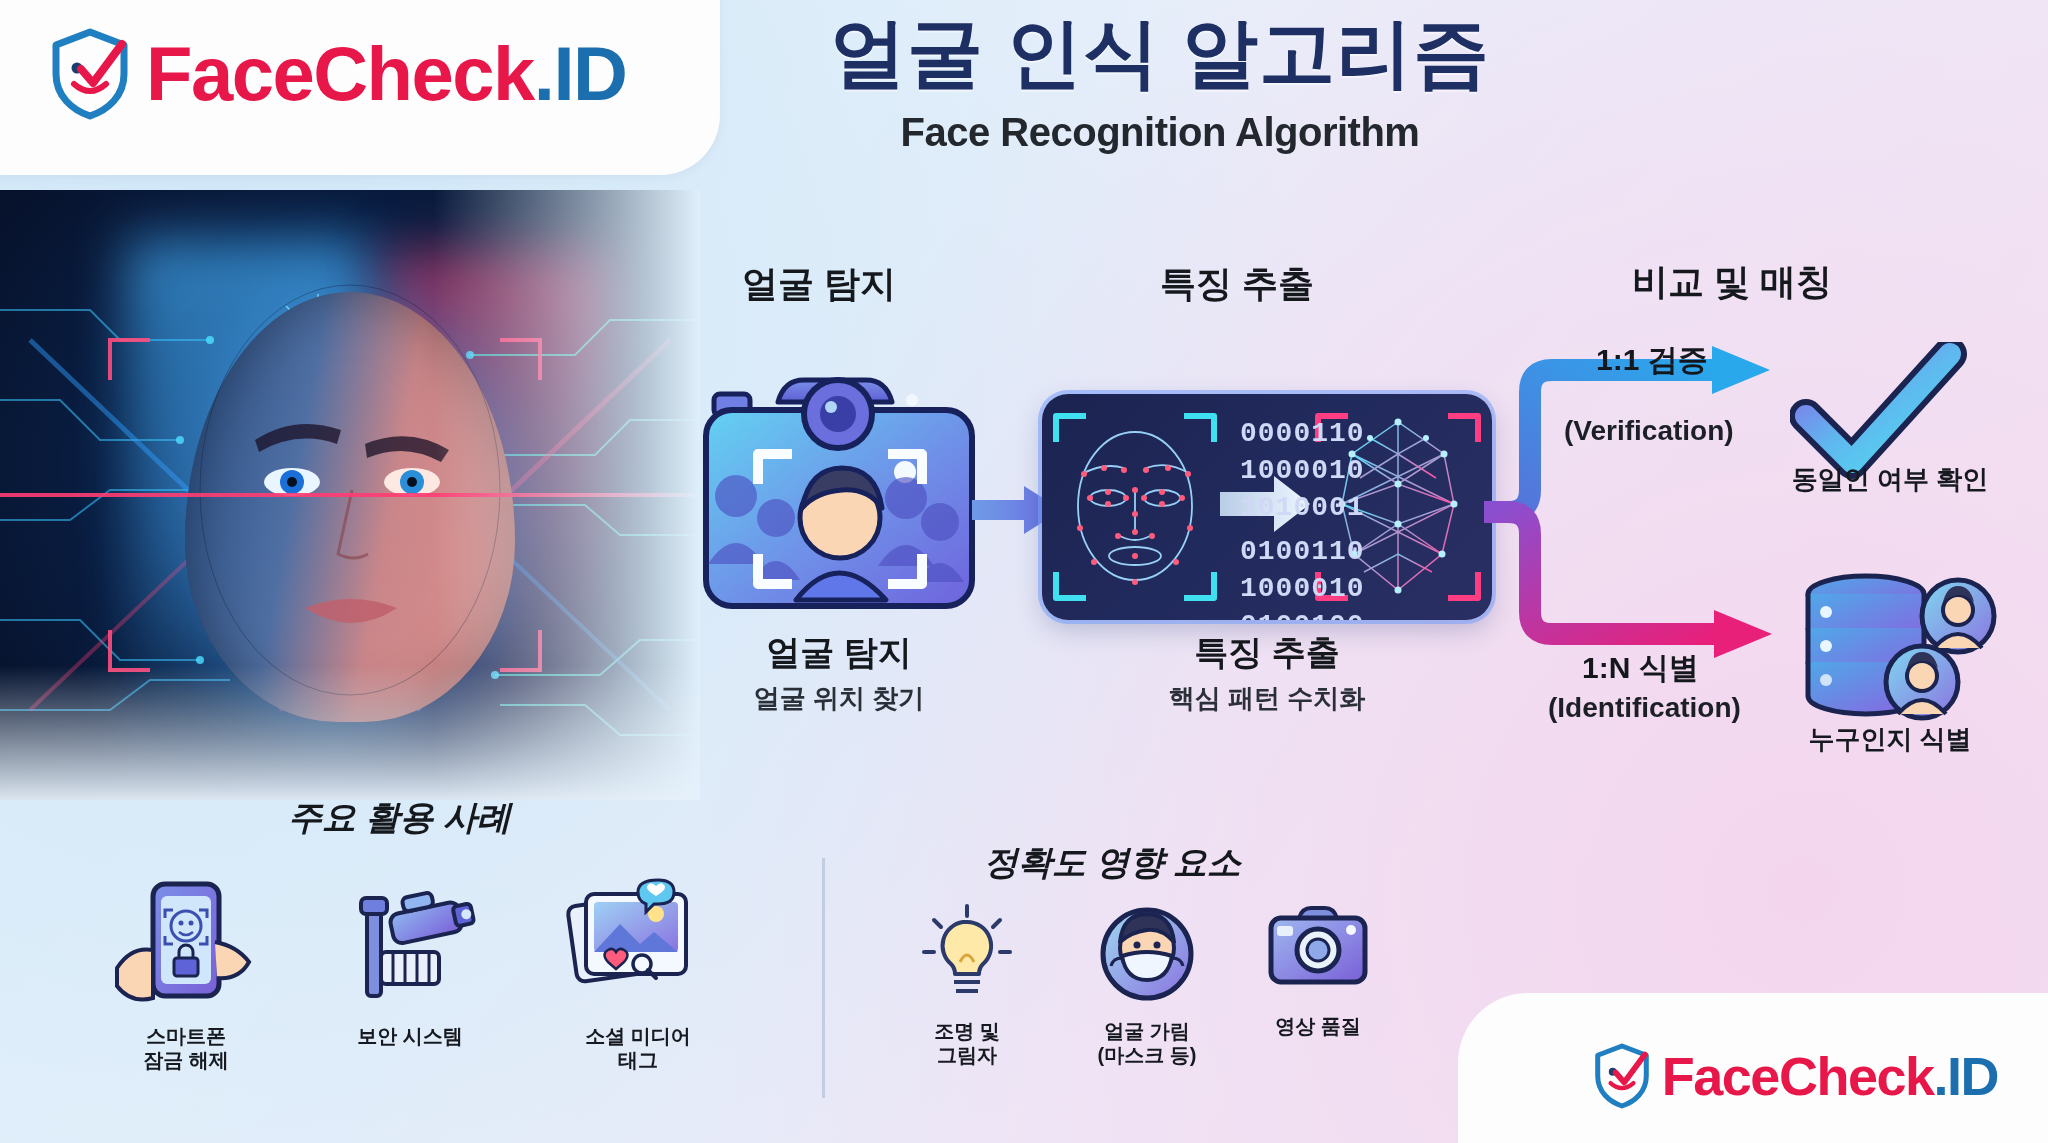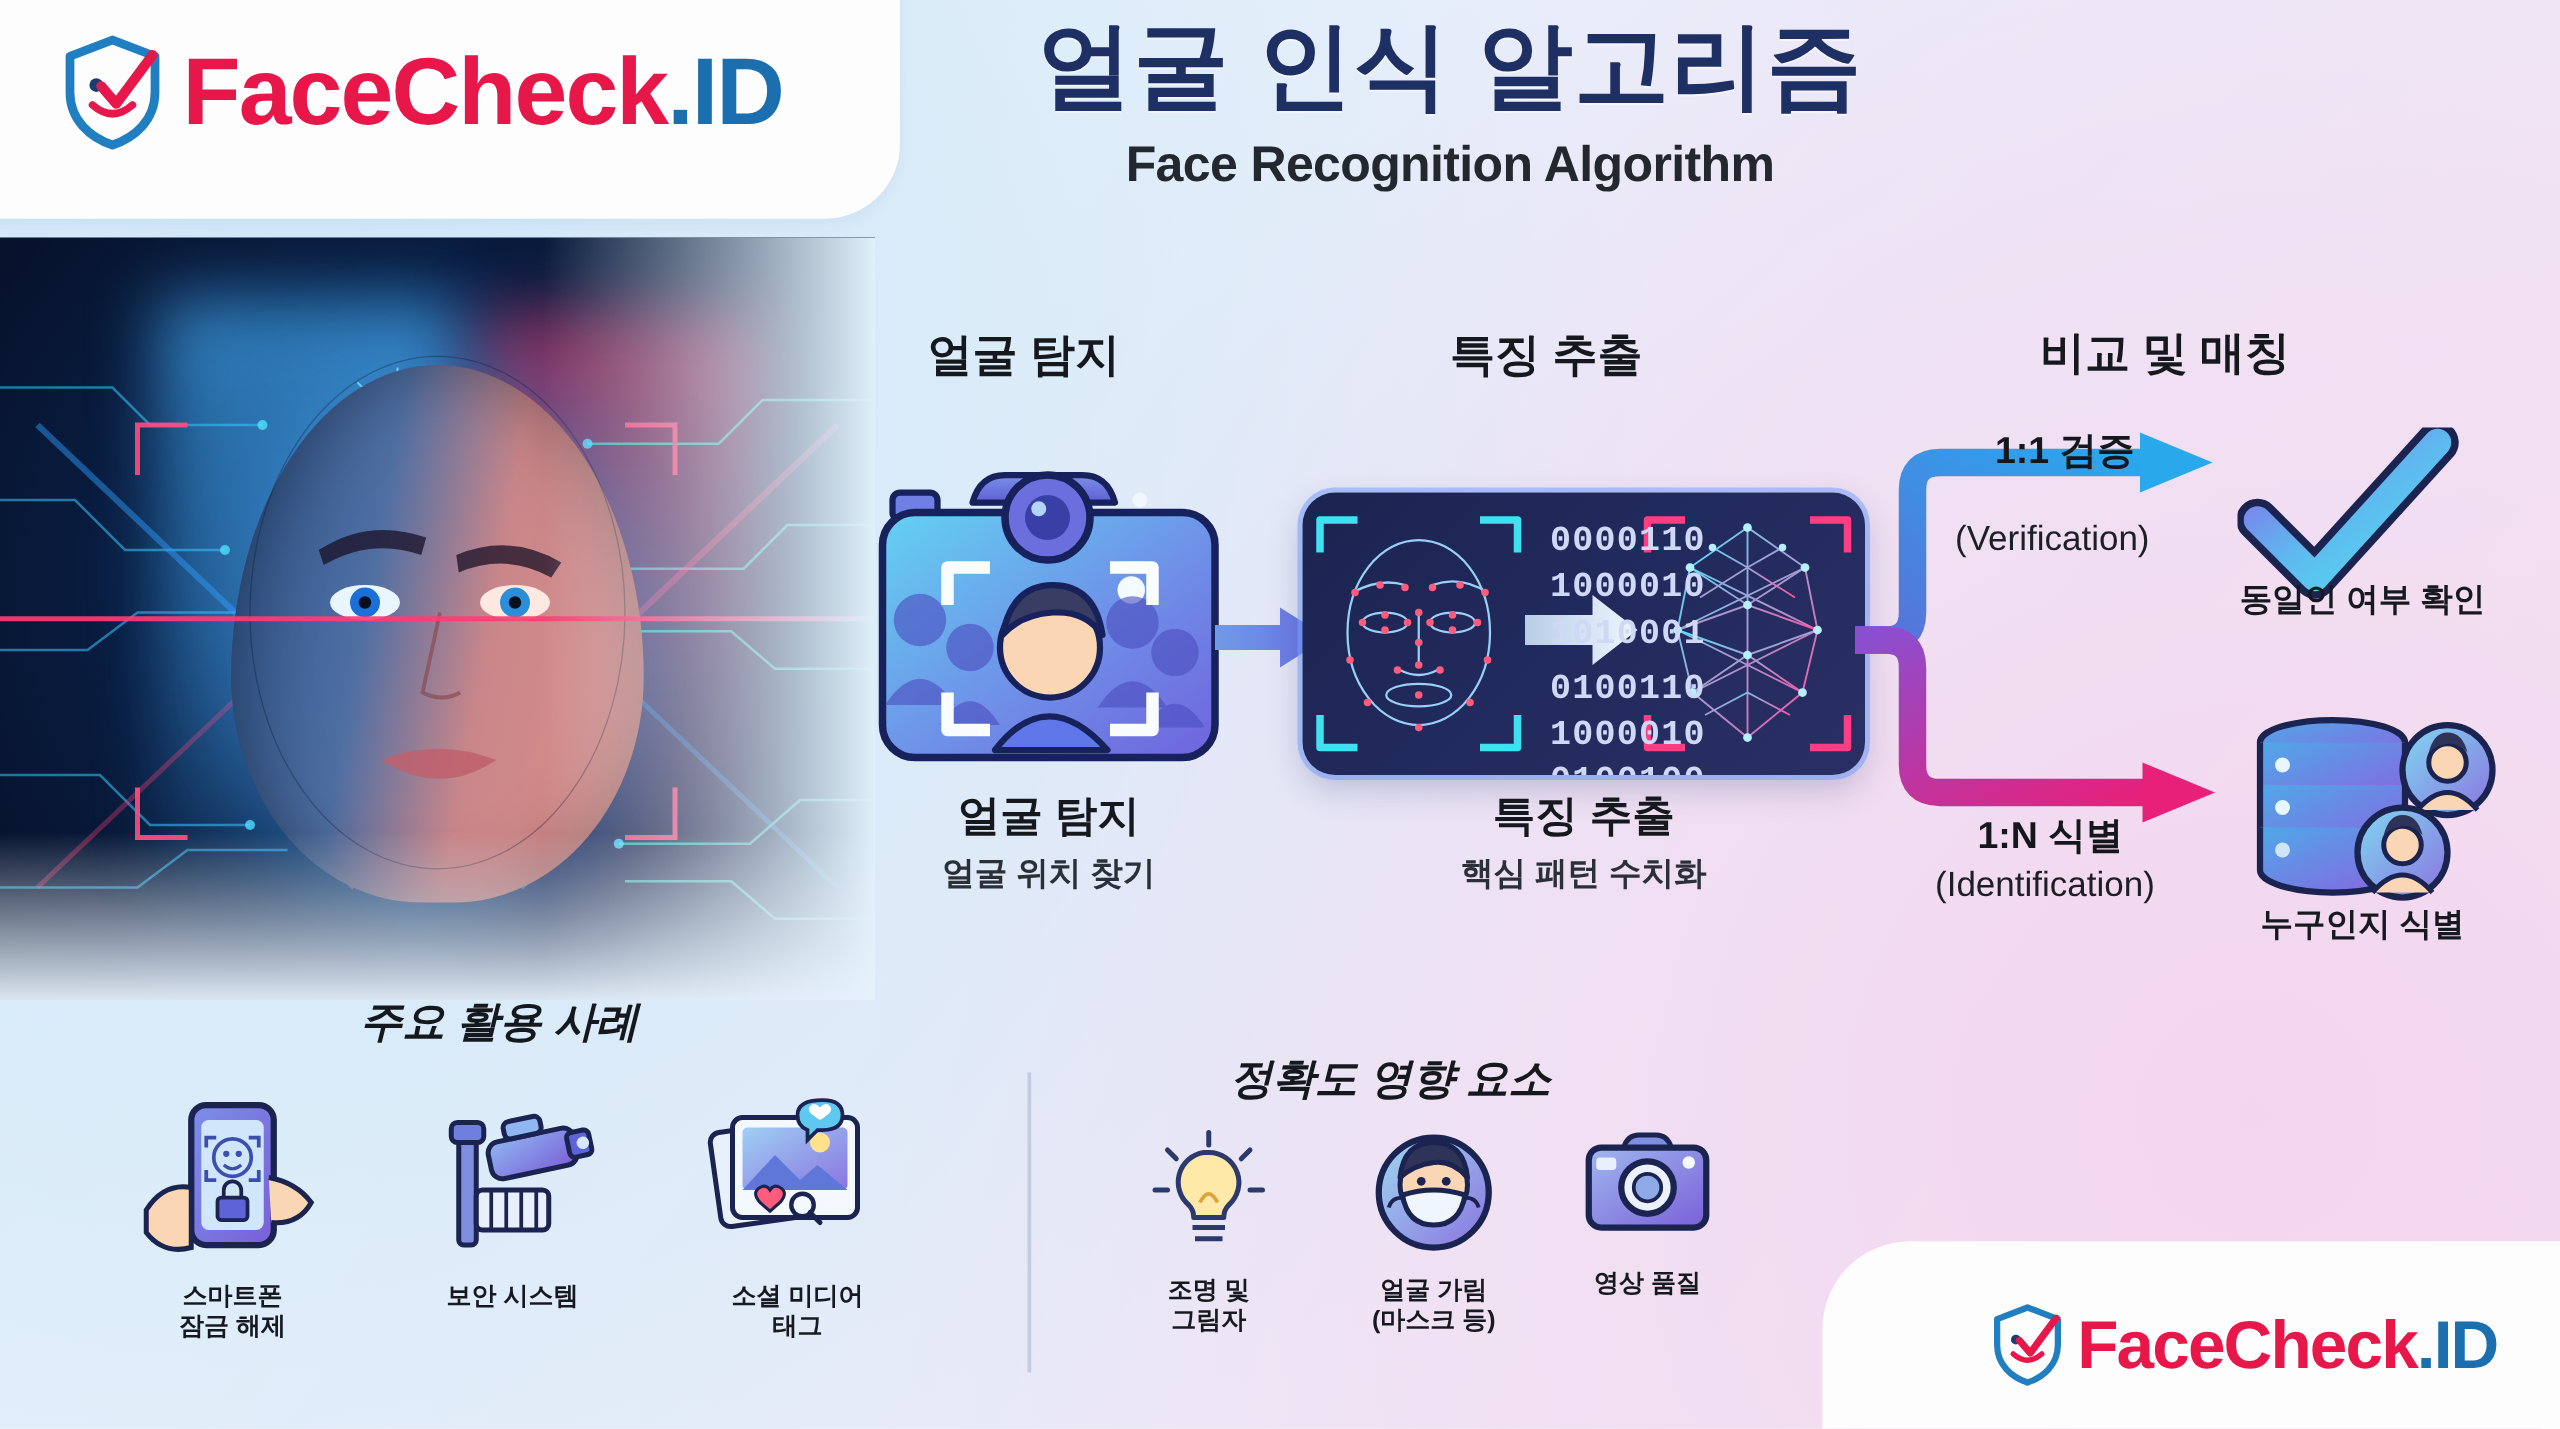--- a/index.html
+++ b/index.html
@@ -72,21 +72,21 @@
   .feat-card {
     position:absolute; border-radius:26px; overflow:hidden;
     background:linear-gradient(135deg,#1b2350 0%,#212a5c 45%,#2a2f63 100%);
     box-shadow:0 0 0 4px rgba(120,160,255,.55), 0 10px 26px rgba(40,60,120,.25);
   }
   .bin { position:absolute; font-family:"Liberation Mono","DejaVu Sans Mono",monospace;
     font-size:28px; letter-spacing:1px; line-height:1.32; color:#cfd8f5; font-weight:700; }
 
   .branch-lbl { position:absolute; text-align:left; white-space:nowrap; }
   .branch-lbl .a { font-size:30px; font-weight:800; color:#14171c; }
-  .branch-lbl .b { font-size:28px; font-weight:400; color:#1c2026; }
+  .branch-lbl .b { font-size:28px; font-weight:700; color:#1c2026; }
   .res-lbl { position:absolute; font-size:26px; font-weight:700; color:#16191f; white-space:nowrap; text-align:center; }
 
   
   .sec-head { position:absolute; font-size:34px; font-weight:800; color:#15181d; white-space:nowrap;font-style:italic; }
   .divider { position:absolute; width:3px; background:#b9c6d8; opacity:.8; }
   .item { position:absolute; text-align:center; }
   .item .lbl { font-size:20px; font-weight:700; color:#16191f; line-height:1.22; margin-top:10px; white-space:pre-line; }
 
   .logo-bot-panel {
     position:absolute; right:-30px; bottom:-30px; width:620px; height:180px;

